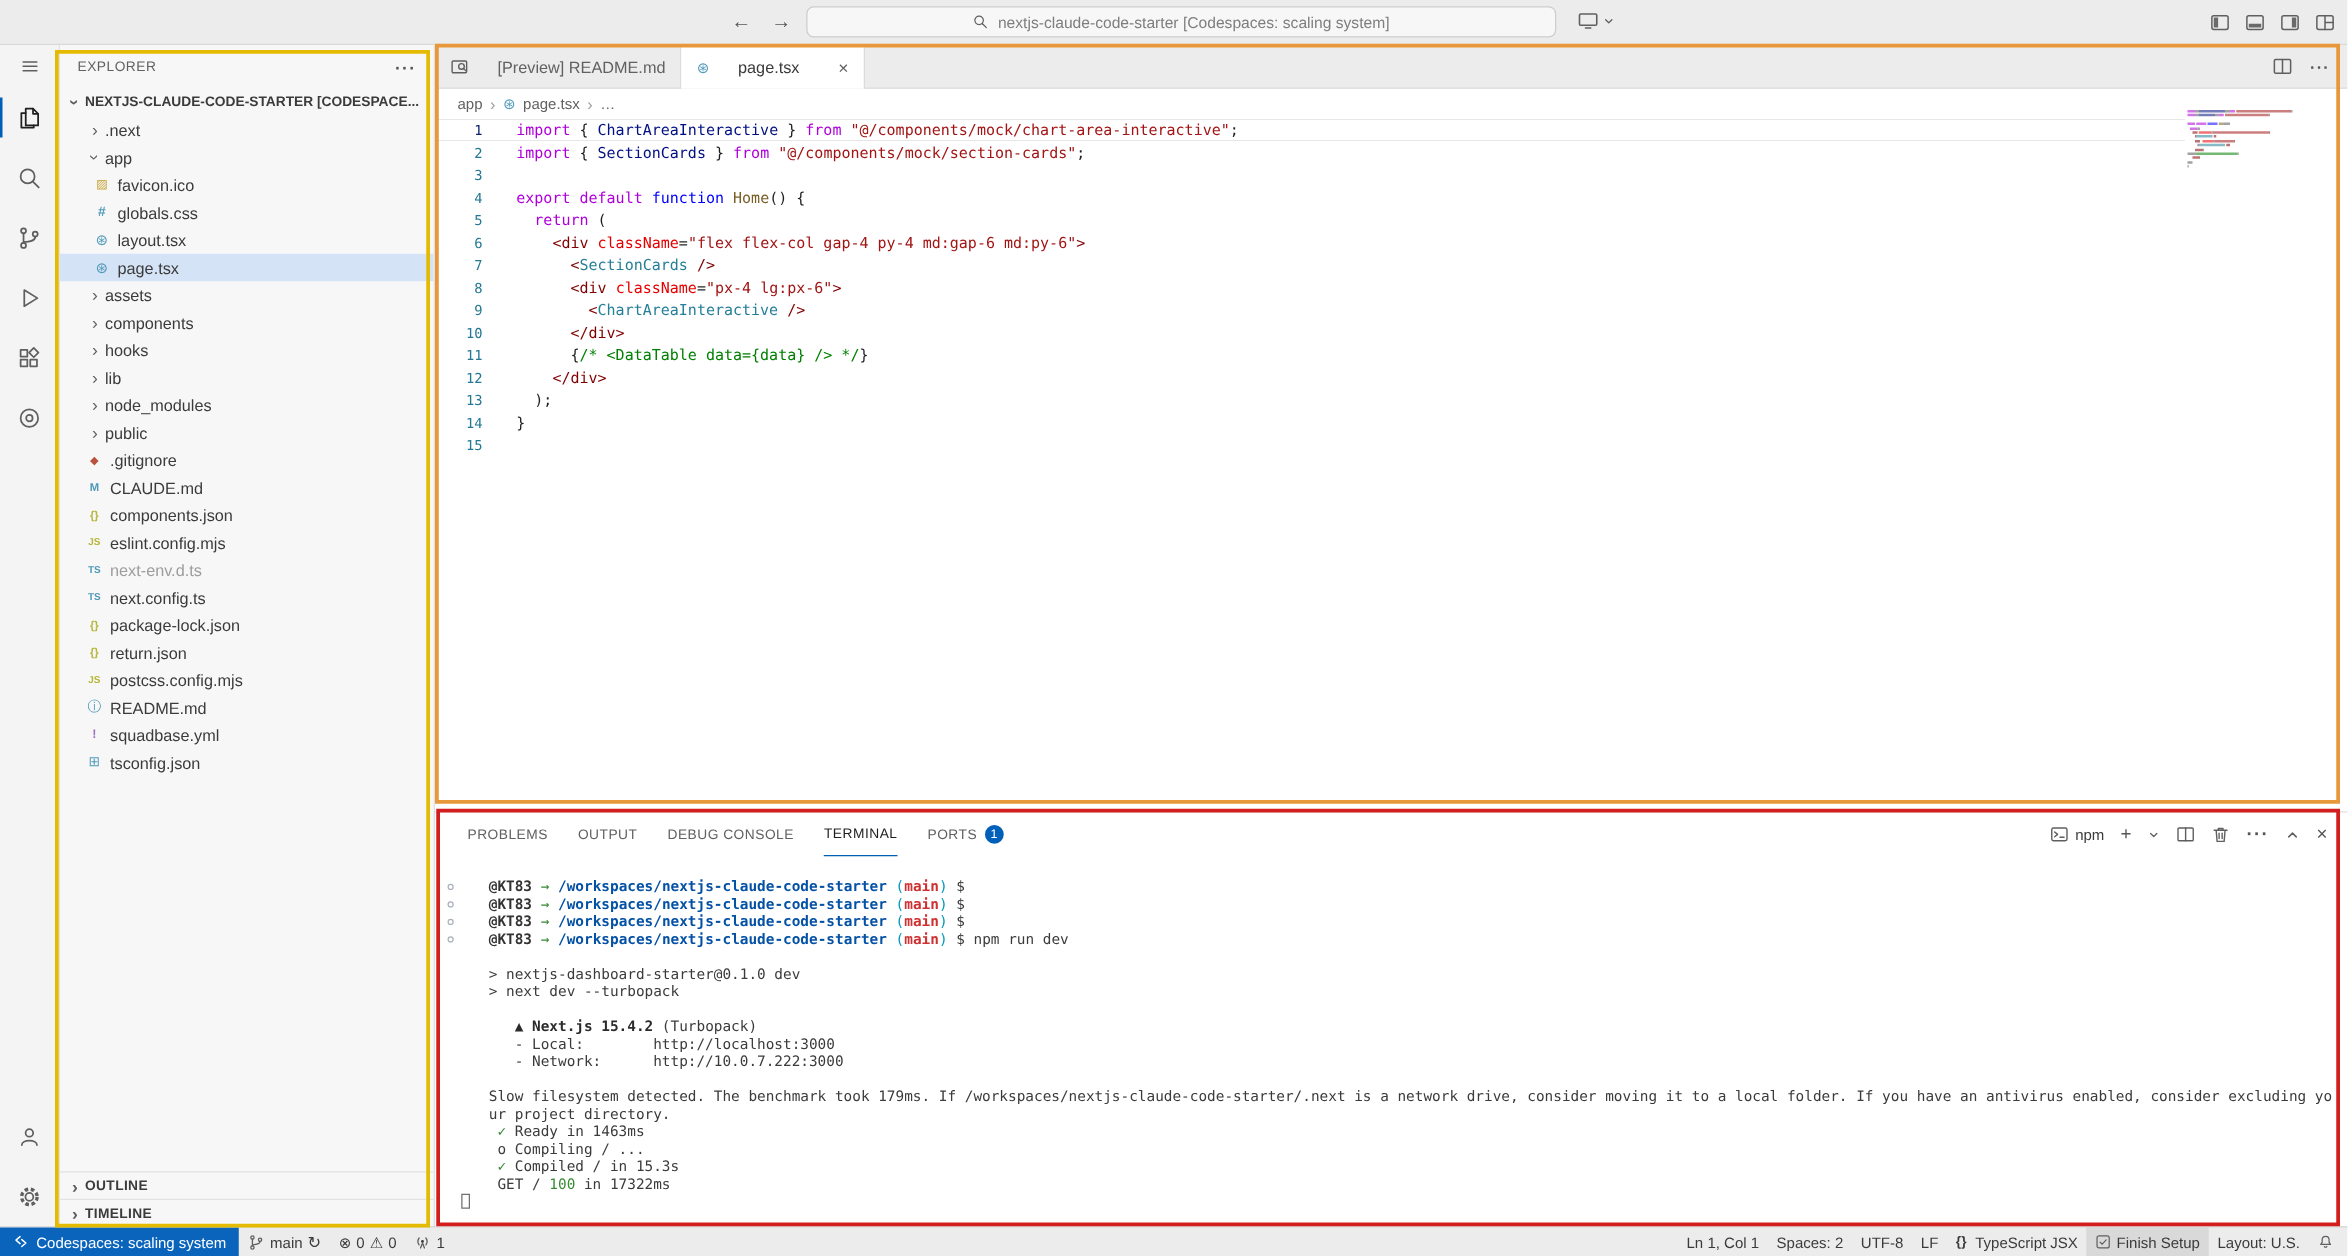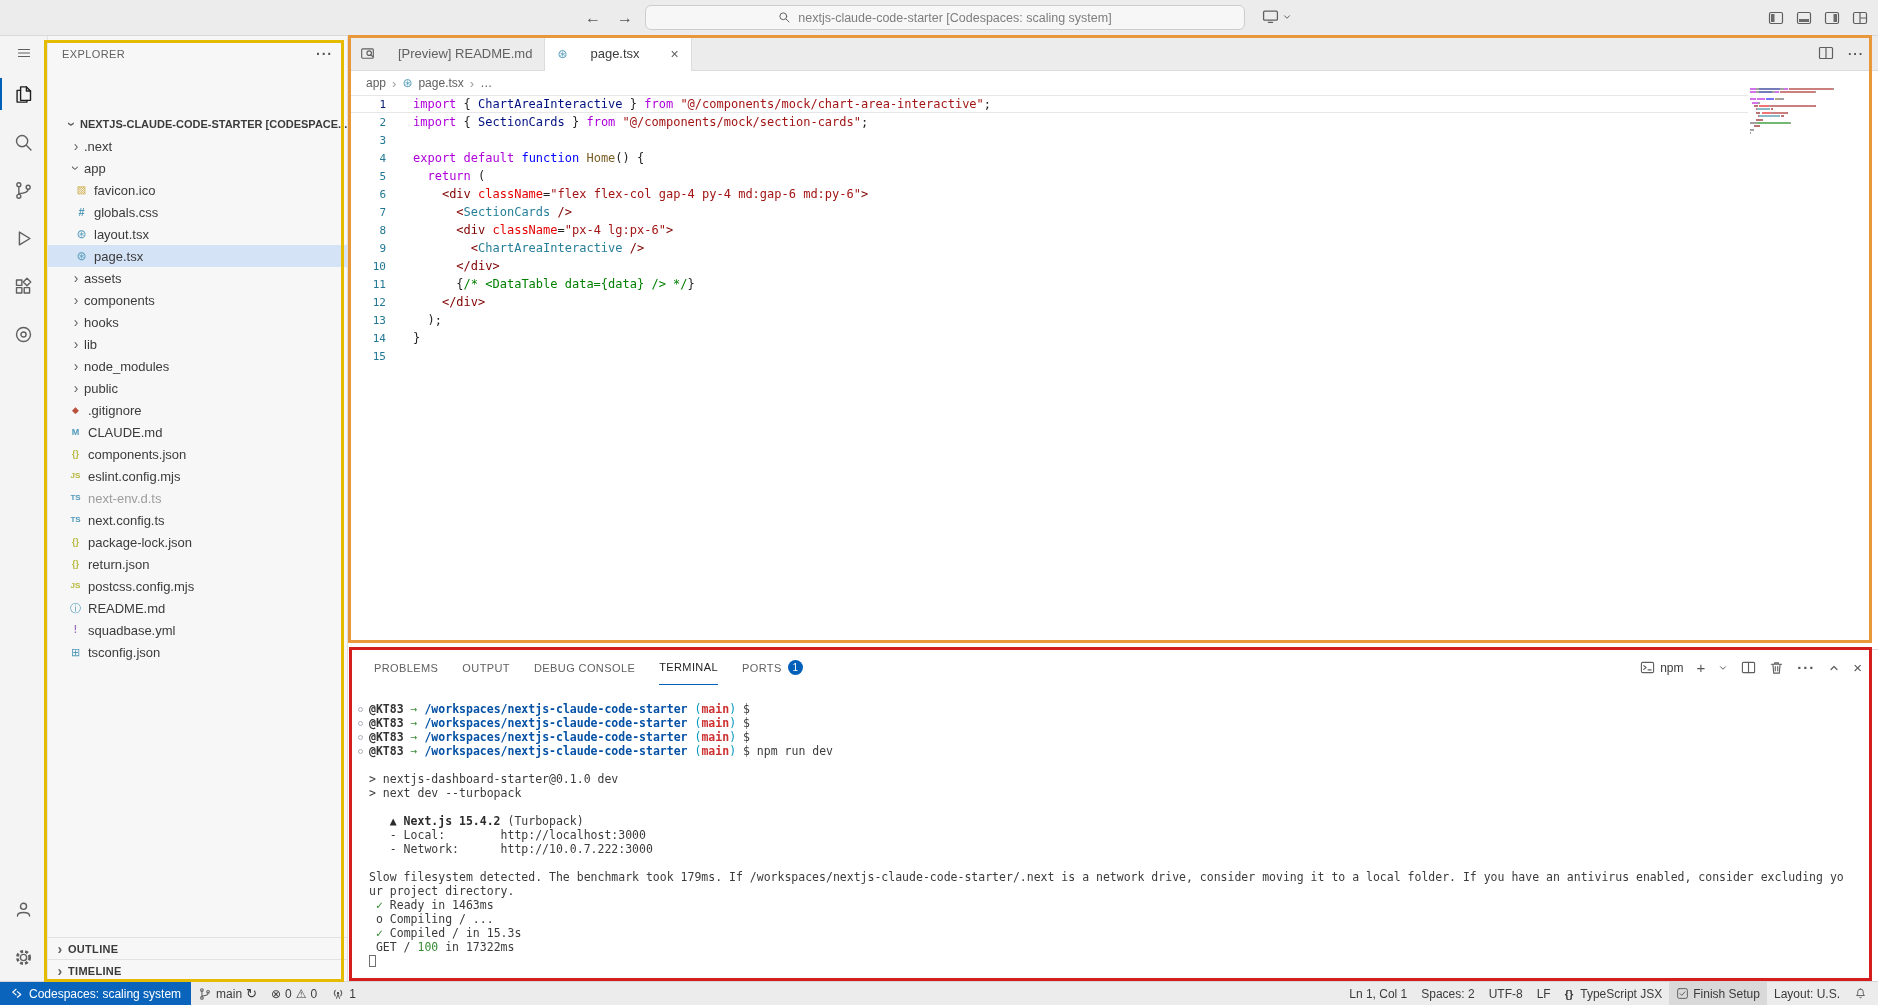--- a/index.html
+++ b/index.html
@@ -35,21 +35,21 @@
   .ab-item.active .st { stroke: #1f1f1f; }
   .ab-bottom { position: absolute; bottom: 0; left: 0; right: 0; }
 
   
   .sidebar { position: absolute; left: 48px; top: 36px; width: 300px; bottom: 24px;
     background: #f7f7f7; border-right: 1px solid #e0e0e0; z-index: 3; overflow: hidden; }
   .s-header { height: 35px; display: flex; align-items: center; padding: 0 14px; font-size: 11px;
     color: #616161; letter-spacing: .4px; position: relative; }
   .s-more { position: absolute; right: 14px; font-size: 14px; font-weight: bold; color: #555; cursor: pointer; letter-spacing: 1px; }
   .s-root { height: 22px; display: flex; align-items: center; font-weight: bold; font-size: 11px;
-    color: #3b3b3b; padding-left: 16px; cursor: pointer; white-space: nowrap; overflow: hidden; margin-top: 42px; }
+    color: #3b3b3b; padding-left: 4px; cursor: pointer; white-space: nowrap; overflow: hidden; }
   .trow { height: 22px; display: flex; align-items: center; font-size: 13px; color: #3b3b3b;
     cursor: pointer; white-space: nowrap; }
   .trow.sel { background: var(--sel-bg, #d5e3f6); }
   .trow.dim .tlabel { color: #9d9d9d; }
   .chev { width: 16px; flex: none; color: #5f5f5f; font-size: 14px; display: inline-block; text-align: center; line-height: 1; }
   .chev.open { transform: rotate(90deg); }
   .ficon { width: 15px; flex: none; margin-right: 5px; text-align: center; line-height: 1; font-family: "Liberation Sans", sans-serif; }
   .s-bottom { position: absolute; left: 0; right: 0; bottom: 0; }
   .s-sec { height: 22px; border-top: 1px solid #e2e2e2; display: flex; align-items: center;
     font-size: 11px; font-weight: bold; color: #3b3b3b; padding-left: 4px; cursor: pointer; letter-spacing: .3px; }
@@ -92,21 +92,21 @@
     font-size: 10px; display: flex; align-items: center; justify-content: center; letter-spacing: 0; }
   .panel-actions { position: absolute; right: 16px; top: 0; height: 35px; display: flex; align-items: center; gap: 13px; color: #555; }
   .shell-pick { display: flex; align-items: center; gap: 5px; font-size: 12px; color: #3b3b3b; cursor: pointer; }
   .pa { cursor: pointer; font-size: 15px; color: #555; }
 
   .terminal { position: absolute; left: 0; right: 0; top: 35px; bottom: 0; overflow: hidden;
     font-family: "DejaVu Sans Mono", "Liberation Mono", monospace; font-size: 11.5px; padding: 17px 0 0 4px; color: #3b3b3b; }
   .tline { height: 14px; display: flex; align-items: center; }
   .tmark { width: 17px; flex: none; display: flex; align-items: center; justify-content: center; }
   .tmark i { display: block; width: 5px; height: 5px; border: 1px solid #aab1ba; border-radius: 50%; }
-  .ttext { white-space: pre; }
+  .ttext { white-space: pre; margin-left: 22px; }
   .tcursor { width: 7px; height: 12px; border: 1px solid #707070; margin-left: 17px; }
 
   .tm-t { color: #3b3b3b; } .tm-tu { font-weight: bold; color: #333; }
   .tm-ta { color: #388A34; } .tm-tp { font-weight: bold; color: #0451A5; }
   .tm-tpar { color: #0598BC; } .tm-tb { font-weight: bold; color: #CD3131; }
   .tm-tg { color: #388A34; } .tm-tbold { font-weight: bold; color: #2b2b2b; }
 
   
   .statusbar { position: absolute; left: 0; right: 0; bottom: 0; height: 24px; background: #ececec;
     border-top: 1px solid #d5d5d5; display: flex; align-items: flex-end; font-size: 12px; z-index: 5; }

